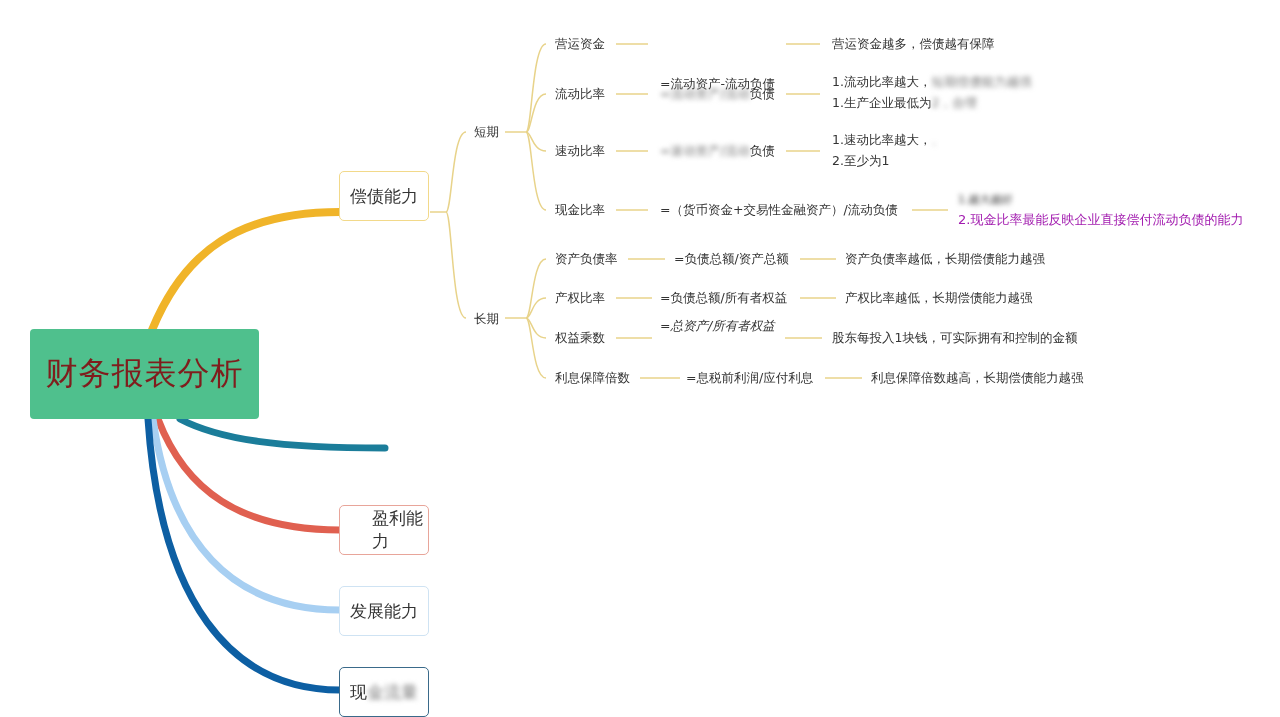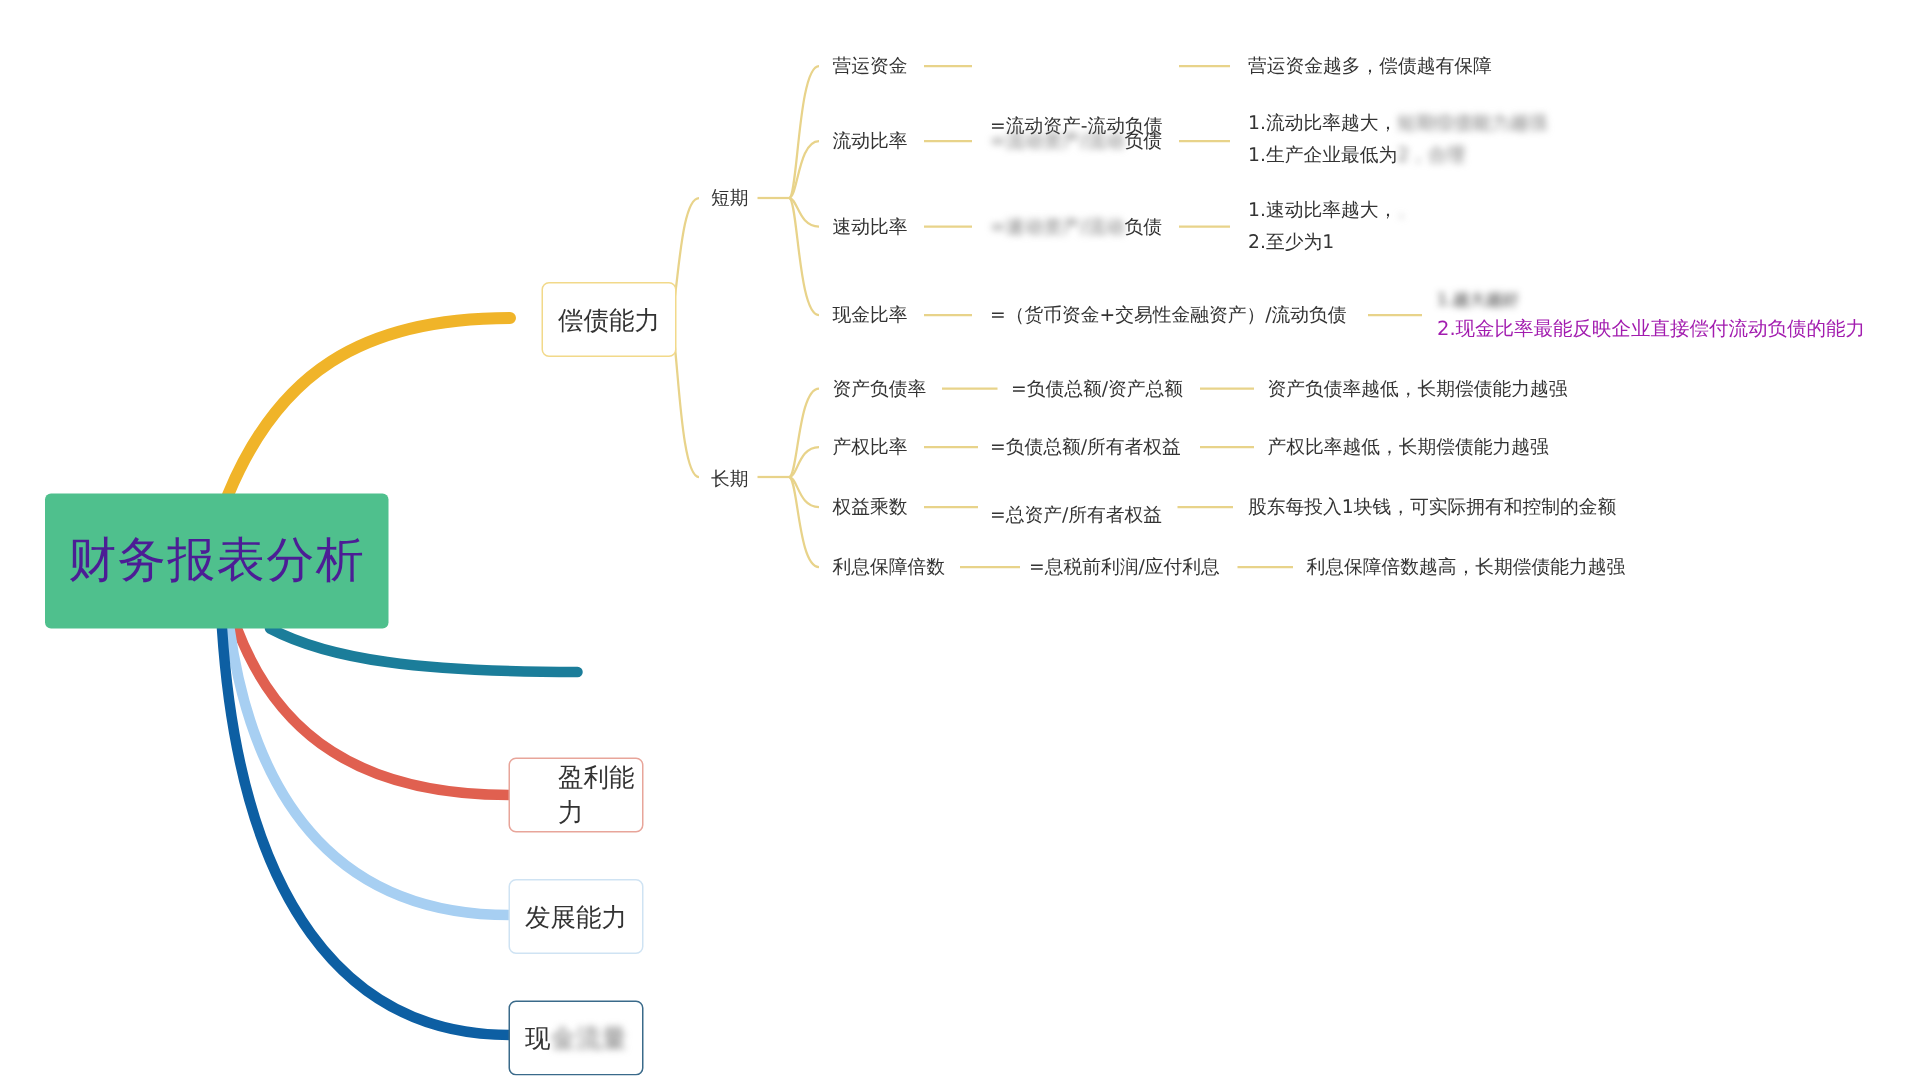--- a/index.html
+++ b/index.html
@@ -7,29 +7,29 @@
     width: 1280px; height: 717px; position: relative; overflow: hidden;
     background: #ffffff;
     font-family: "DejaVu Sans", "Liberation Sans", sans-serif;
     color: #333;
   }
   svg.links { position: absolute; left: 0; top: 0; width: 1280px; height: 717px; }
   .root {
     position: absolute; left: 30px; top: 329px; width: 229px; height: 90px;
     background: #4fc08d; border-radius: 4px;
     display: flex; align-items: center; justify-content: center;
-    color: #4c1d95; font-size: 32px; letter-spacing: 1px;
+    color: #7f1d1d; font-size: 32px; letter-spacing: 1px;
   }
   .branch {
     position: absolute; width: 90px; height: 50px; box-sizing: border-box;
     background: #fff; border: 1px solid; border-radius: 5px;
     display: flex; align-items: center; justify-content: center;
     font-size: 17px; color: #333;
   }
-  .b-solvency { left: 339px; top: 188px; border-color: #f2d98a; margin-left: 22px; }
+  .b-solvency { left: 339px; top: 171px; border-color: #f2d98a; }
   .b-profit   { left: 339px; top: 505px; border-color: #e8a59a; padding-left: 32px; }
   .b-growth   { left: 339px; top: 586px; border-color: #cfe3f3; }
   .b-cash     { left: 339px; top: 667px; border-color: #3a6a8a; }
   .blurred { filter: blur(2.5px); color: #777; }
   .t {
     position: absolute; font-size: 12.5px; color: #333; white-space: nowrap;
     line-height: 18px;
   }
   .t.dark { color: #a21caf; font-size: 13px; }
 </style>
@@ -122,18 +122,18 @@
 
 <div class="t" style="left:555px;top:250px;">资产负债率</div>
 <div class="t" style="left:674px;top:250px;">=负债总额/资产总额</div>
 <div class="t" style="left:845px;top:250px;">资产负债率越低，长期偿债能力越强</div>
 
 <div class="t" style="left:555px;top:289px;text-align:center;">产权比率</div>
 <div class="t" style="left:660px;top:289px;">=负债总额/所有者权益</div>
 <div class="t" style="left:845px;top:289px;">产权比率越低，长期偿债能力越强</div>
 
 <div class="t" style="left:555px;top:329px;">权益乘数</div>
-<div class="t" style="left:660px;top:334px;">=总资产/所有者权益</div>
+<div class="t" style="left:660px;top:317px;font-style:italic;">=总资产/所有者权益</div>
 <div class="t" style="left:832px;top:329px;">股东每投入1块钱，可实际拥有和控制的金额</div>
 
 <div class="t" style="left:555px;top:369px;">利息保障倍数</div>
 <div class="t" style="left:686px;top:369px;">=息税前利润/应付利息</div>
 <div class="t" style="left:871px;top:369px;">利息保障倍数越高，长期偿债能力越强</div>
 
 </body></html>

